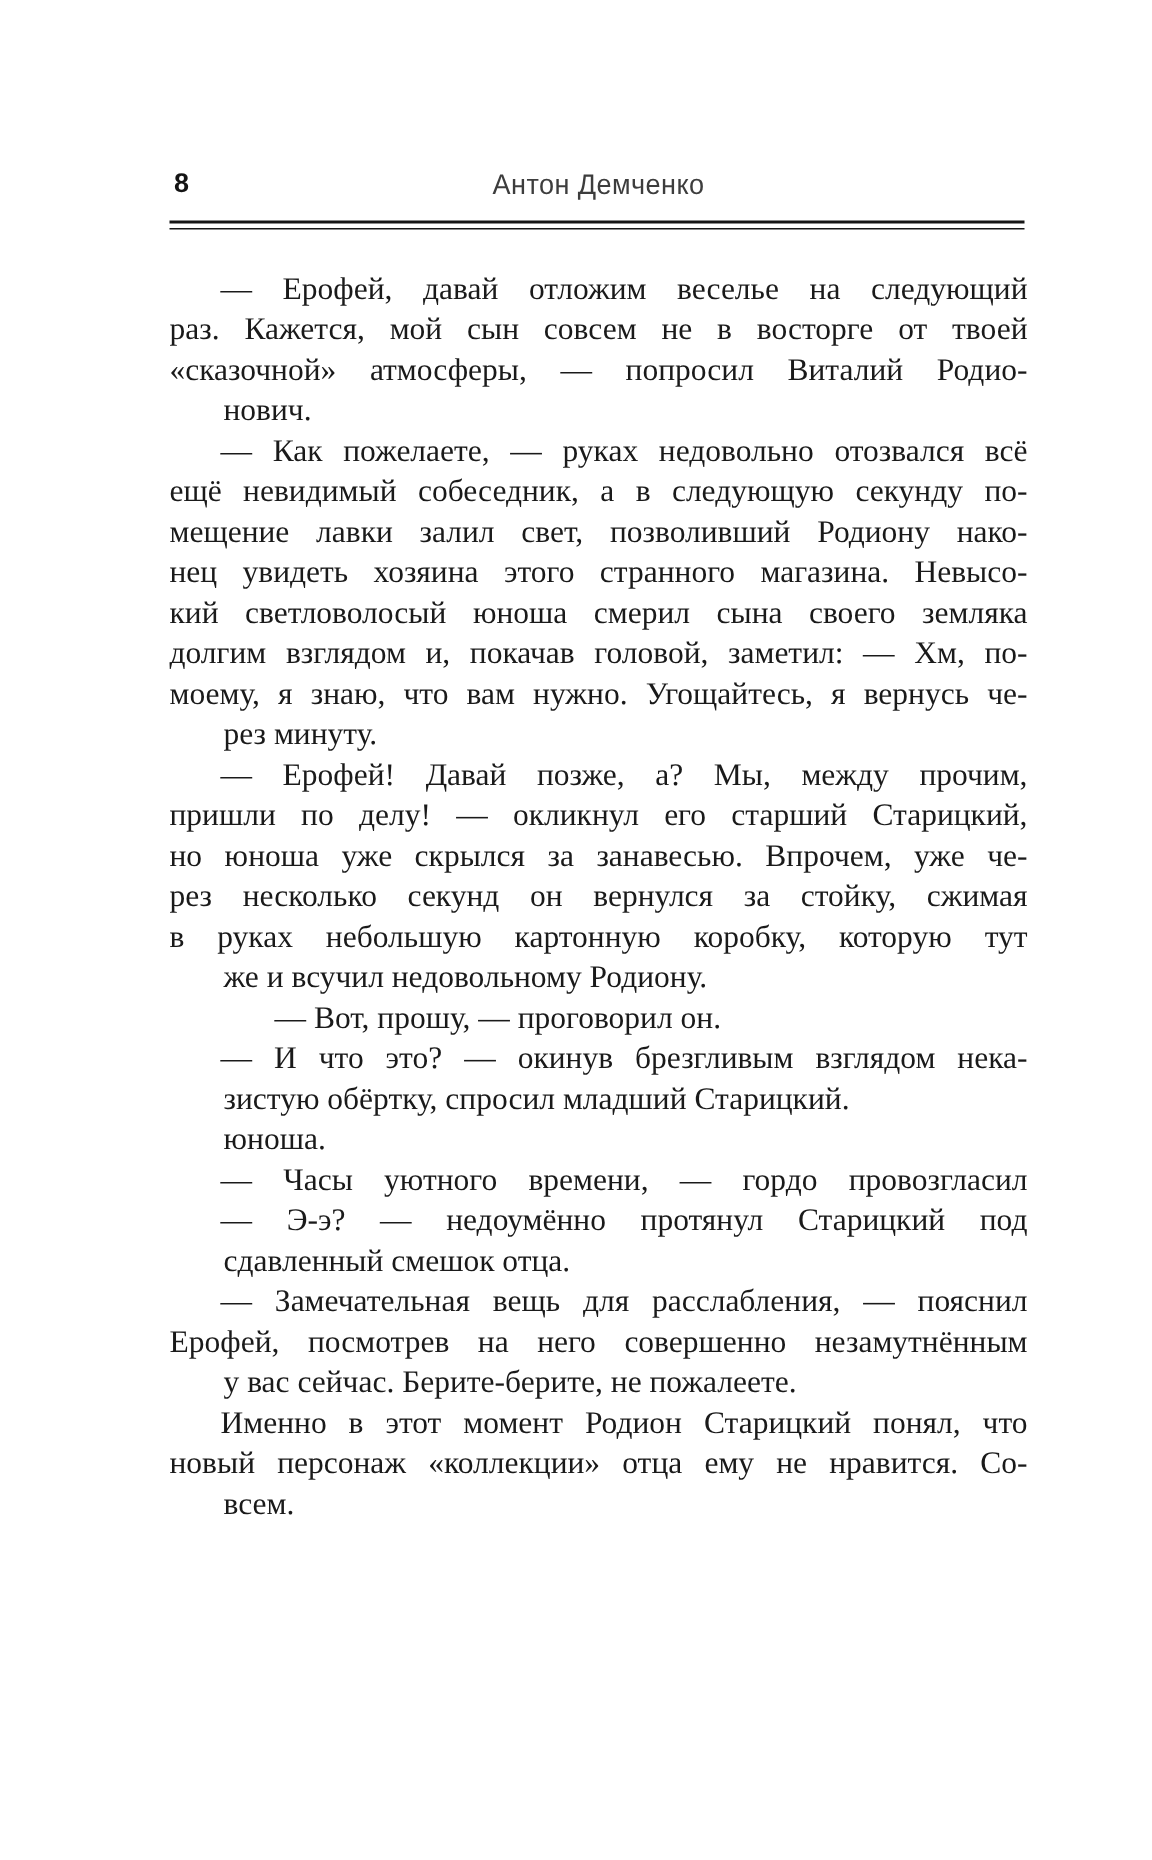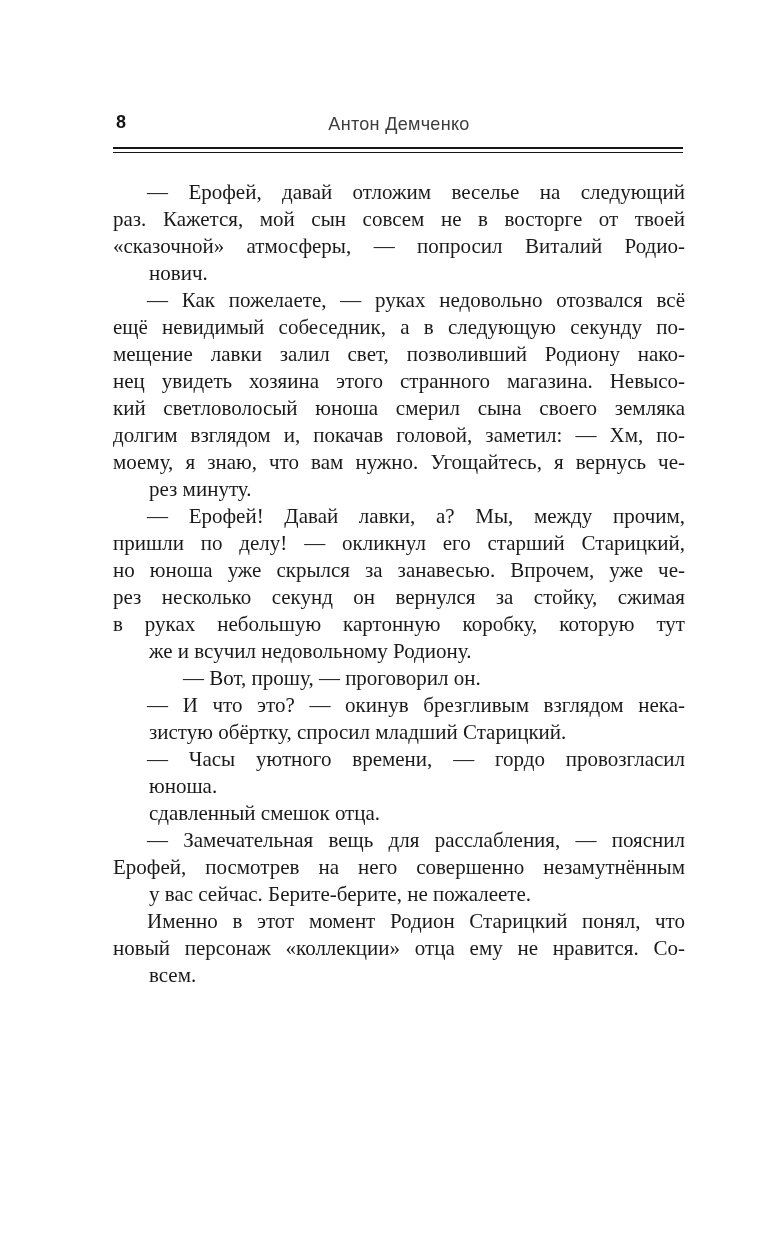--- a/index.html
+++ b/index.html
@@ -97,39 +97,40 @@
         <div class="line first">— Как пожелаете, — руках недовольно отозвался всё</div>
         <div class="line">ещё невидимый собеседник, а в следующую секунду по-</div>
         <div class="line">мещение лавки залил свет, позволивший Родиону нако-</div>
         <div class="line">нец увидеть хозяина этого странного магазина. Невысо-</div>
         <div class="line">кий светловолосый юноша смерил сына своего земляка</div>
         <div class="line">долгим взглядом и, покачав головой, заметил: — Хм, по-</div>
         <div class="line">моему, я знаю, что вам нужно. Угощайтесь, я вернусь че-</div>
         <div class="line last">рез минуту.</div>
       </div>
       <div class="paragraph">
-        <div class="line first">— Ерофей! Давай лавки, а? Мы, между прочим,</div>
+        <div class="line first">— Ерофей! Давай позже, а? Мы, между прочим,</div>
         <div class="line">пришли по делу! — окликнул его старший Старицкий,</div>
         <div class="line">но юноша уже скрылся за занавесью. Впрочем, уже че-</div>
         <div class="line">рез несколько секунд он вернулся за стойку, сжимая</div>
         <div class="line">в руках небольшую картонную коробку, которую тут</div>
         <div class="line last">же и всучил недовольному Родиону.</div>
       </div>
       <div class="paragraph">
         <div class="line first last">— Вот, прошу, — проговорил он.</div>
       </div>
       <div class="paragraph">
         <div class="line first">— И что это? — окинув брезгливым взглядом нека-</div>
         <div class="line last">зистую обёртку, спросил младший Старицкий.</div>
       </div>
       <div class="paragraph">
+        <div class="line last">юноша.</div>
         <div class="line first">— Часы уютного времени, — гордо провозгласил</div>
-        <div class="line last">юноша.</div>
       </div>
       <div class="paragraph">
+        <div class="line first">— Э-э? — недоумённо протянул Старицкий под</div>
         <div class="line last">сдавленный смешок отца.</div>
       </div>
       <div class="paragraph">
         <div class="line first">— Замечательная вещь для расслабления, — пояснил</div>
         <div class="line">Ерофей, посмотрев на него совершенно незамутнённым</div>
         <div class="line last">у вас сейчас. Берите-берите, не пожалеете.</div>
       </div>
       <div class="paragraph">
         <div class="line first">Именно в этот момент Родион Старицкий понял, что</div>
         <div class="line">новый персонаж «коллекции» отца ему не нравится. Со-</div>

